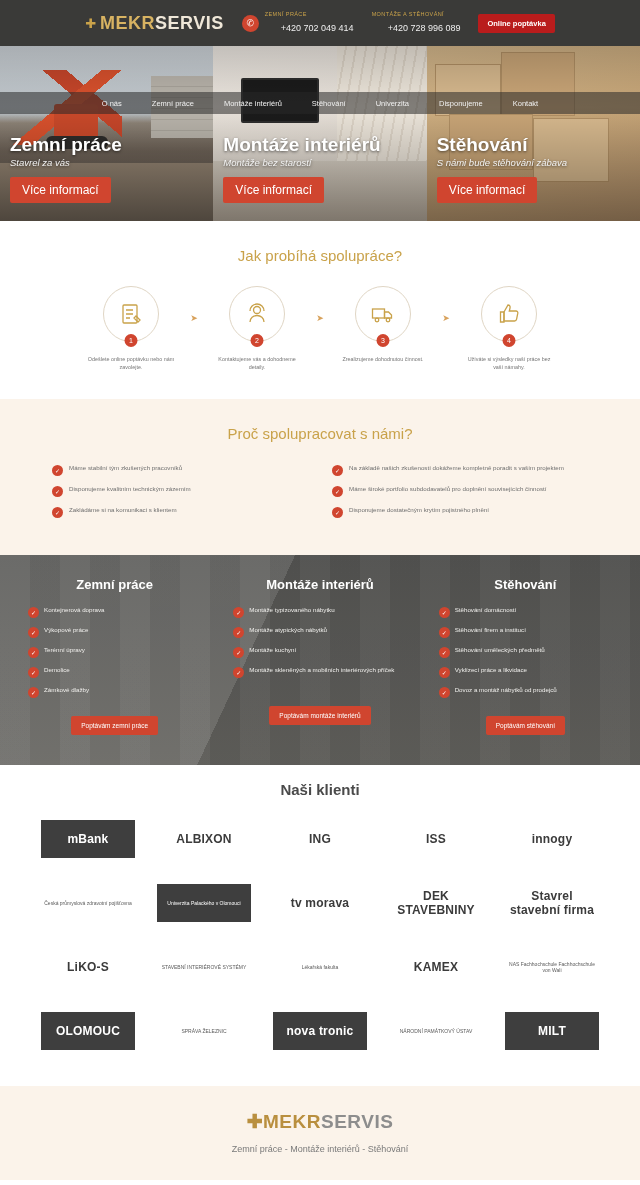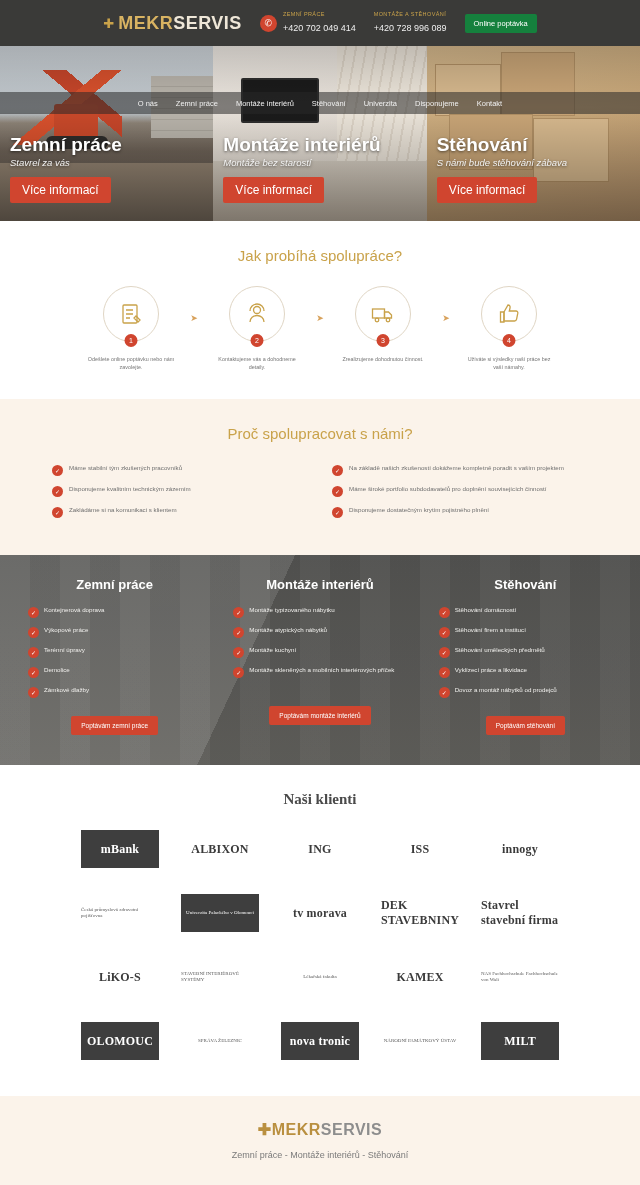--- a/index.html
+++ b/index.html
@@ -28,34 +28,35 @@
   .logo-text .a { color: #d8b362; }
   .logo-text .b { color: #efe7d8; }
   .contact-col { display: flex; align-items: center; gap: 6px; }
   .phone-circle {
     width: 17px; height: 17px; border-radius: 50%;
     background: #d0452f; color: #fff;
     display: flex; align-items: center; justify-content: center;
     font-size: 9px;
   }
   .contact-lbl { color: #c9a24a; font-size: 5.5px; letter-spacing: .4px; text-transform: uppercase; }
-  .contact-num { color: #efefef; font-size: 9px; }
+  .contact-num { color: #efefef; font-size: 9px; margin-left: 16px; }
   .btn-online {
-    background: #15803d; color: #fff; font-size: 7.5px;
+    background: #b91c1c; color: #fff; font-size: 7.5px;
     padding: 5px 9px; border-radius: 2px; border: none; cursor: pointer;
     white-space: nowrap;
+    font-weight: bold;
   }
 
   
   .nav {
     position: absolute;
     top: 46px; left: 0; right: 0;
     height: 22px;
     display: flex; align-items: center; justify-content: center;
-    gap: 0;
+    gap: 12px;
     background: rgba(40,40,40,.55);
     z-index: 15;
   }
   .nav a {
     color: #f0f0f0; font-size: 7.5px; text-decoration: none;
     padding: 5px 9px; white-space: nowrap;
   }
 
   
   .hero { position: relative; height: 175px; display: flex; }
@@ -190,43 +191,43 @@
   .svc-item { display: flex; gap: 5px; align-items: flex-start; margin-bottom: 8px; }
   .svc-item span.t { font-size: 6.2px; color: #f0efec; line-height: 1.4; }
   .svc-btn {
     display: inline-block; margin-top: 10px;
     background: #d0452f; color: #fff; font-size: 6.5px;
     padding: 6px 10px; border: none; border-radius: 2px; cursor: pointer;
     white-space: nowrap;
   }
 
   
-  .clients { padding: 26px 0 10px; font-family: Liberation Serif, serif; }
+  .clients { padding: 16px 0 10px; }
   .clients h2 { text-align: center; font-size: 15px; color: #4a4a4a; margin-bottom: 22px; }
   .client-row {
     display: flex; align-items: center; justify-content: center;
     gap: 22px; margin-bottom: 26px; padding: 0 30px;
   }
   .client {
-    width: 78px; height: 38px;
+    width: 94px; height: 38px;
     display: flex; align-items: center; justify-content: center;
-    text-align: left;
+    text-align: center;
   }
   .client .lg {
     font-size: 12px; font-weight: bold; color: #3b3b3b; letter-spacing: .2px;
   }
   .client .sm { font-size: 5px; color: #5a5a5a; line-height: 1.25; }
   .client.boxed { background: #3e3e3e; color: #fff; }
   .client.boxed .lg { color: #fff; }
 
   
   .brandband {
     background: #fbf3ea; text-align: center; padding: 24px 0 26px;
   }
-  .brandband .bb-logo { font-size: 16px; font-weight: bold; letter-spacing: .5px; }
+  .brandband .bb-logo { font-size: 19px; font-weight: bold; letter-spacing: .5px; }
   .brandband .bb-logo .a { color: #b98f3f; }
   .brandband .bb-logo .b { color: #8d8d8d; }
   .brandband .bb-sub { margin-top: 11px; font-size: 9px; color: #7a7a7a; }
 </style>
 </head>
 <body>
 
 <div class="topbar">
   <div class="logo">
     <span class="logo-mark">✚</span>

